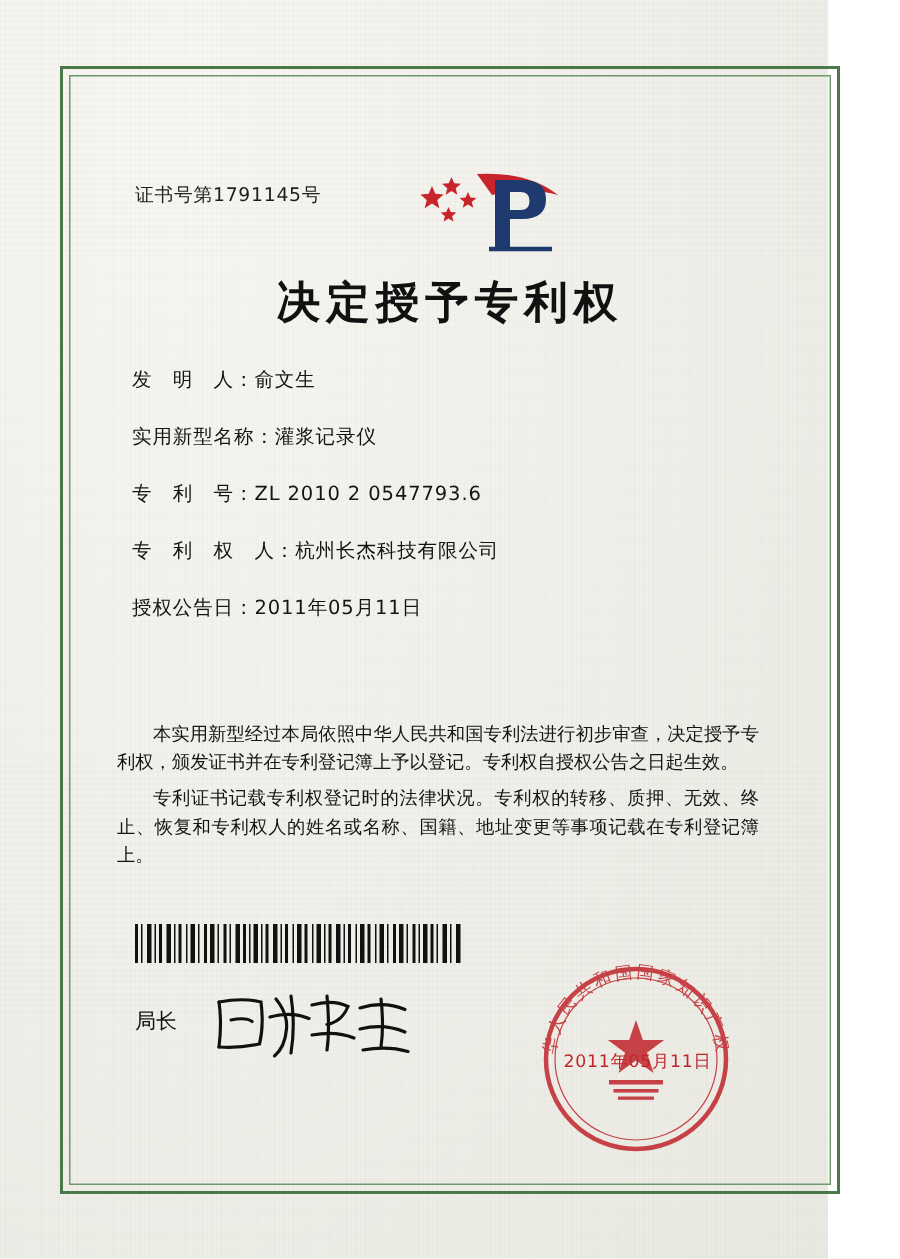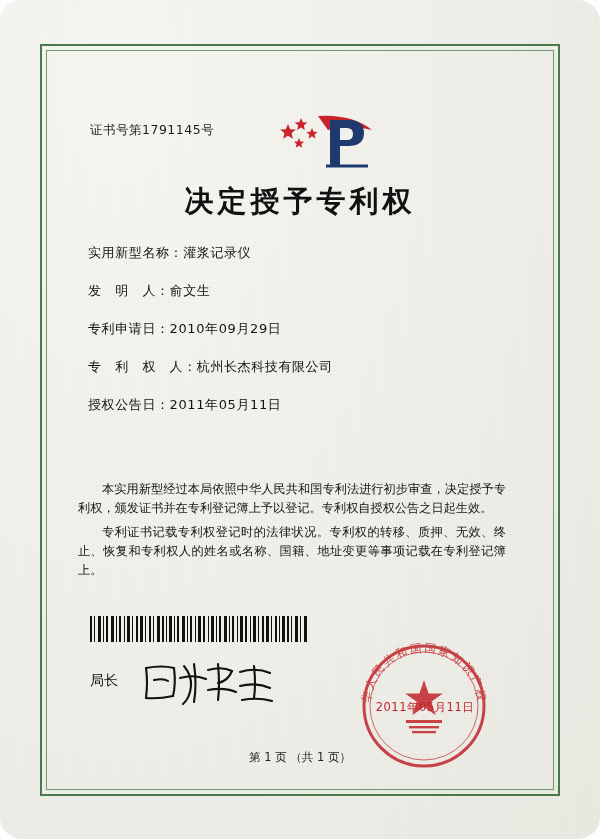--- a/index.html
+++ b/index.html
@@ -8,26 +8,25 @@
     background: #ffffff;
   }
   body {
     width: 600px;
     height: 839px;
     font-family: "Liberation Serif", "DejaVu Serif", serif;
     overflow: hidden;
   }
   #page {
     position: relative;
-    width: 600px;
+    width: 552px;
     height: 839px;
     background: #f2f1ec;
     background-image:
       radial-gradient(ellipse at 20% 10%, #f7f6f1 0%, #efeee8 60%, #e9e8e1 100%);
-    border-radius: 22px;
   }
   
   #page::before {
     content: "";
     position: absolute;
     inset: 0;
     background-image:
       repeating-linear-gradient(90deg, rgba(0,0,0,0.012) 0 1px, rgba(255,255,255,0) 1px 3px),
       repeating-linear-gradient(0deg, rgba(0,0,0,0.010) 0 1px, rgba(255,255,255,0) 1px 4px);
     pointer-events: none;
@@ -225,27 +224,27 @@
         </g>
         <path d="M58 58 h42" stroke="#1e3a6e" stroke-width="3" fill="none"></path>
       </svg>
     </div>
 
 
     <div class="title">决定授予专利权</div>
 
     <div class="fields">
       <div class="field">
+        <span class="lbl">发　明　人：</span><span class="val">俞文生</span>
+      </div>
+      <div class="field">
         <span class="lbl">实用新型名称：</span><span class="val">灌浆记录仪</span>
       </div>
       <div class="field">
-        <span class="lbl">发　明　人：</span><span class="val">俞文生</span>
-      </div>
-      <div class="field">
-        <span class="lbl">专利申请日：</span><span class="val">2010年09月29日</span>
+        <span class="lbl">专　利　号：</span><span class="val">ZL 2010 2 0547793.6</span>
       </div>
       <div class="field">
         <span class="lbl">专　利　权　人：</span><span class="val">杭州长杰科技有限公司</span>
       </div>
       <div class="field">
         <span class="lbl">授权公告日：</span><span class="val">2011年05月11日</span>
       </div>
     </div>
 
     <div class="body-text">
@@ -352,16 +351,15 @@
             <polygon points="74,48 78.6,61.4 92.8,61.4 81.3,69.8 85.7,83.3 74,75 62.3,83.3 66.7,69.8 55.2,61.4 69.4,61.4"></polygon>
             <rect x="56" y="88" width="36" height="3"></rect>
             <rect x="59" y="94" width="30" height="2.4"></rect>
             <rect x="62" y="99" width="24" height="2.2"></rect>
           </g>
         </g>
       </svg>
     </div>
     <div class="seal-date">2011年05月11日</div>
 
-    <div class="page-footer">第 1 页 （共 1 页）</div>
 
   </div>
 </div>
 
 </body></html>

